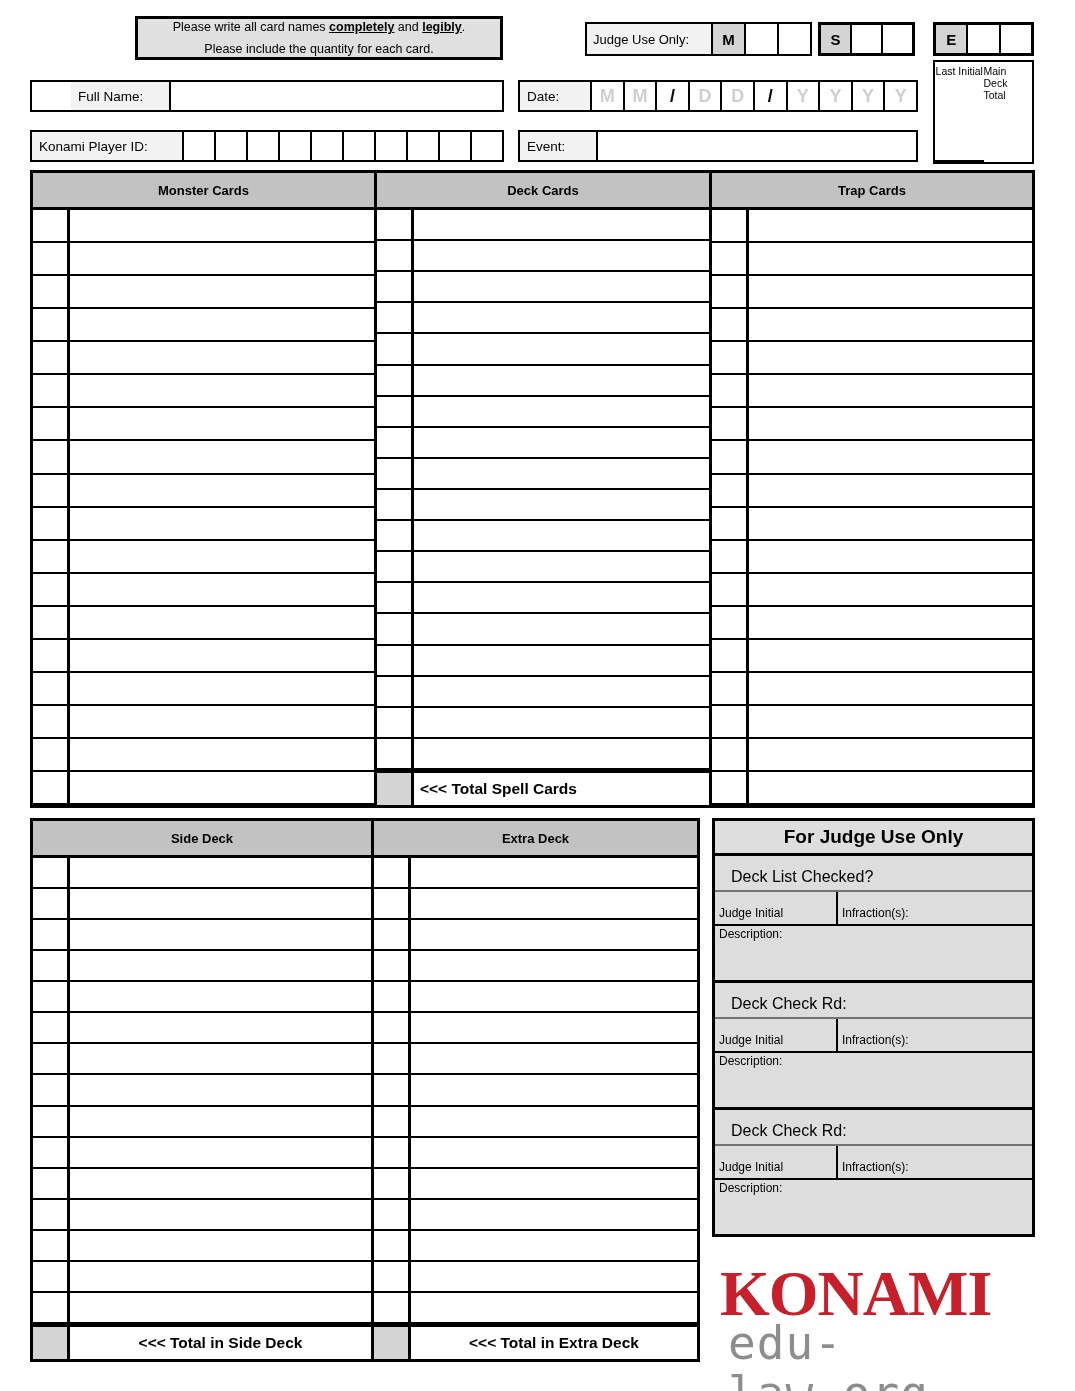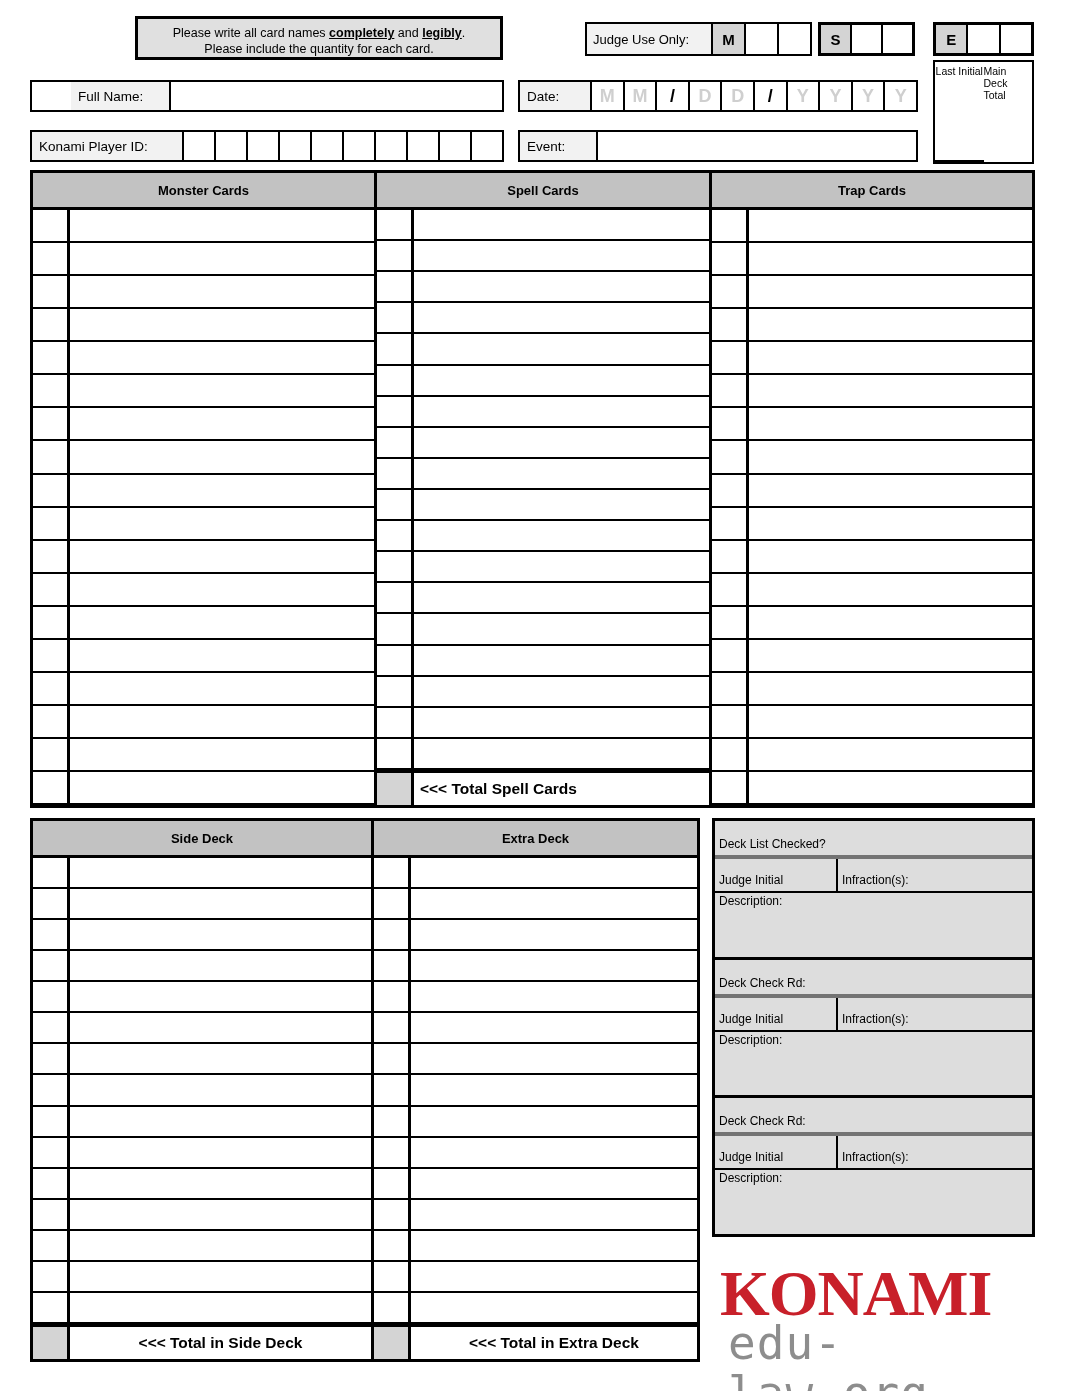--- a/index.html
+++ b/index.html
@@ -19,21 +19,21 @@
 
   
   .abs { position: absolute; box-sizing: border-box; }
 
   
   #instructions {
     left: 135px; top: 16px; width: 368px; height: 44px;
     background: #e0e0e0;
     border: 3px solid #000;
     display: flex; flex-direction: column;
-    align-items: center; justify-content: flex-end;
+    align-items: center; justify-content: space-between;
     font-size: 12.5px; line-height: 16px;
   }
   #instructions u { text-decoration: underline; font-weight: bold; }
   #judge-m-group {
     left: 585px; top: 22px; height: 34px; width: 213px;
     display: flex; align-items: stretch;
     border: 2px solid #000; background: #fff;
   }
   #judge-label {
     flex: 0 0 118px;
@@ -162,22 +162,22 @@
   #judge-panel-head {
     height: 32px; background: #dedede;
     border-bottom: 3px solid #000;
     display: flex; align-items: center; justify-content: center;
     font-size: 19px; font-weight: bold;
   }
   .judge-block { border-bottom: 3px solid #000; display: flex; flex-direction: column; }
   .judge-block:last-child { border-bottom: 0; }
   .jb-title {
     height: 30px; display: flex; align-items: flex-end;
-    padding: 0 0 4px 4px; font-size: 12px;
-    border-bottom: 4px solid #737373;
+    padding: 0 0 4px 16px; font-size: 16px;
+    border-bottom: 2px solid #737373;
   }
   .jb-mid { height: 32px; display: flex; border-bottom: 2px solid #000; }
   .jb-initial {
     flex: 0 0 117px; border-right: 2px solid #000;
     display: flex; align-items: flex-end; padding: 0 0 4px 4px; font-size: 12px;
   }
   .jb-infraction {
     flex: 1; display: flex; align-items: flex-end;
     padding: 0 0 4px 4px; font-size: 12px;
   }
@@ -353,21 +353,21 @@
           <div class="qty-cell"></div>
           <div class="name-cell"></div>
         </div>
         <div class="card-row">
           <div class="qty-cell"></div>
           <div class="name-cell"></div>
         </div>
       </div>
     </div>
   <div class="deck-col" id="col-spell">
-      <div class="col-head">Spell Cards</div>
+      <div class="col-head">Deck Cards</div>
       <div class="rows">
         <div class="card-row">
           <div class="qty-cell"></div>
           <div class="name-cell"></div>
         </div>
         <div class="card-row">
           <div class="qty-cell"></div>
           <div class="name-cell"></div>
         </div>
         <div class="card-row">
@@ -654,20 +654,21 @@
         </div>
       </div>
       <div class="total-row">
         <div class="qty-cell"></div>
         <div class="total-text">&lt;&lt;&lt; Total in Extra Deck</div>
       </div>
     </div>
 </div>
 
 <div class="abs" id="judge-panel">
+  <div id="judge-panel-head">For Judge Use Only</div>
   <div id="judge-blocks-host" style="flex:1; display:flex; flex-direction:column;">
       <div class="judge-block" style="flex: 1 1 0%;">
         <div class="jb-title">Deck List Checked?</div>
         <div class="jb-mid">
           <div class="jb-initial">Judge Initial</div>
           <div class="jb-infraction">Infraction(s):</div>
         </div>
         <div class="jb-desc">Description:</div>
       </div>
       <div class="judge-block" style="flex: 1 1 0%;">

